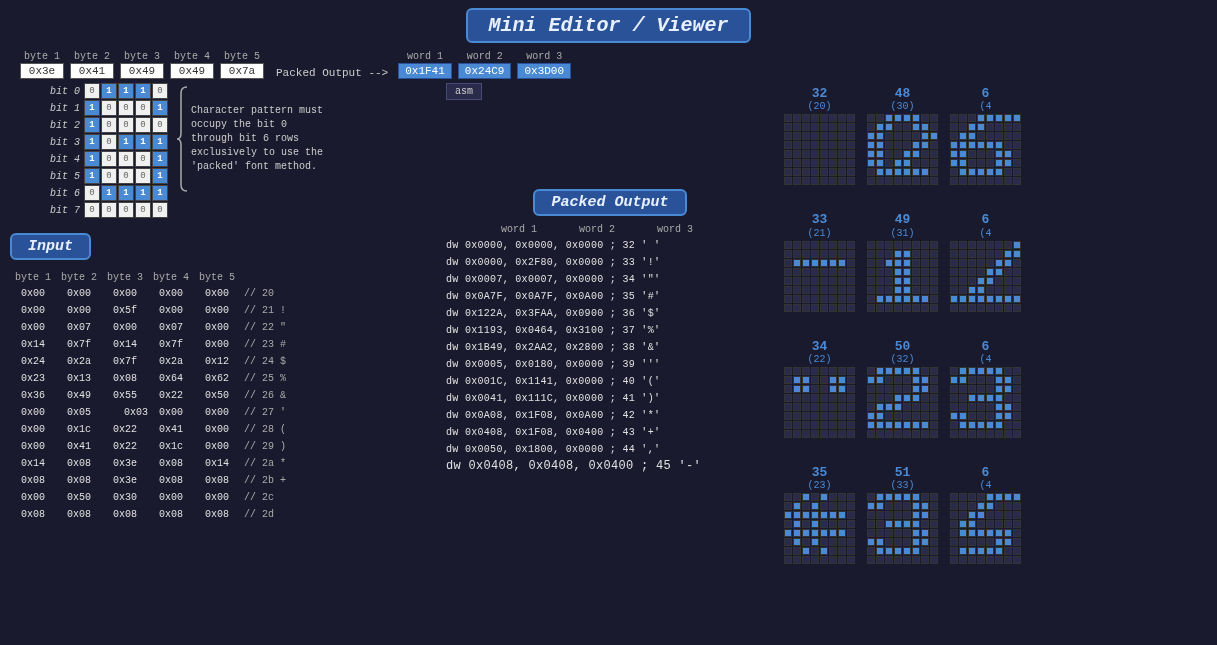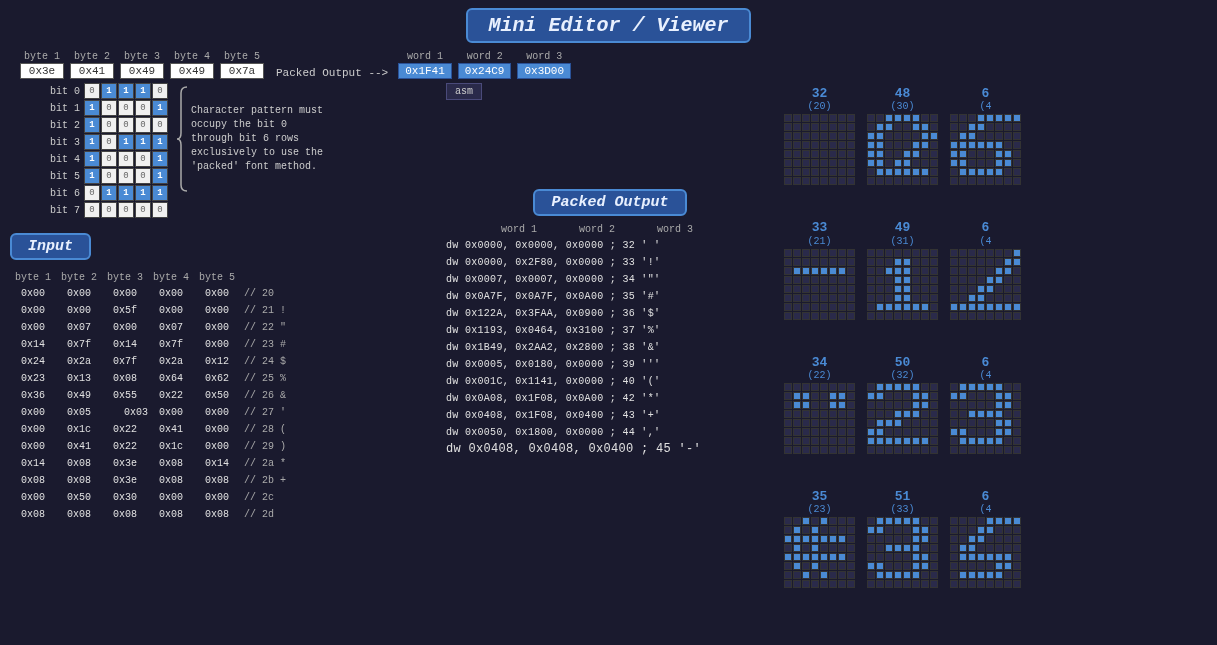--- a/index.html
+++ b/index.html
@@ -115,20 +115,21 @@
       align-items: center;
       margin-bottom: 1px;
     }
 
     .bit-row-label {
       font-size: 10px;
       color: #ccc;
       width: 30px;
       text-align: right;
       margin-right: 4px;
+      font-style: italic;
     }
 
     .bit-cell {
       width: 16px;
       height: 16px;
       border: 1px solid #444;
       display: flex;
       align-items: center;
       justify-content: center;
       font-size: 9px;
@@ -233,21 +234,21 @@
     
     .right-panel {
       flex: 1;
       padding: 0 4px;
       display: flex;
       flex-direction: column;
     }
 
     .char-grid-area {
       display: flex;
-      gap: 28px;
+      gap: 20px;
       flex-wrap: wrap;
       padding-top: 4px;
     }
 
     .char-block {
       display: flex;
       flex-direction: column;
       align-items: center;
     }
 
@@ -571,20 +572,23 @@
           <div class="data-row">
             <div class="output-cell" style="font-size: 10px; color: rgb(224, 224, 224); letter-spacing: 0.3px;">dw 0x1B49, 0x2AA2, 0x2800 ; 38 '&amp;'</div>
           </div>
           <div class="data-row">
             <div class="output-cell" style="font-size: 10px; color: rgb(224, 224, 224); letter-spacing: 0.3px;">dw 0x0005, 0x0180, 0x0000 ; 39 '''</div>
           </div>
           <div class="data-row">
             <div class="output-cell" style="font-size: 10px; color: rgb(224, 224, 224); letter-spacing: 0.3px;">dw 0x001C, 0x1141, 0x0000 ; 40 '('</div>
           </div>
           <div class="data-row">
+            <div class="output-cell" style="font-size: 10px; color: rgb(224, 224, 224); letter-spacing: 0.3px;">dw 0x0041, 0x111C, 0x0000 ; 41 ')'</div>
+          </div>
+          <div class="data-row">
             <div class="output-cell" style="font-size: 10px; color: rgb(224, 224, 224); letter-spacing: 0.3px;">dw 0x0A08, 0x1F08, 0x0A00 ; 42 '*'</div>
           </div>
           <div class="data-row">
             <div class="output-cell" style="font-size: 10px; color: rgb(224, 224, 224); letter-spacing: 0.3px;">dw 0x0408, 0x1F08, 0x0400 ; 43 '+'</div>
           </div>
           <div class="data-row">
             <div class="output-cell" style="font-size: 10px; color: rgb(224, 224, 224); letter-spacing: 0.3px;">dw 0x0050, 0x1800, 0x0000 ; 44 ','</div>
           </div>
           <div class="data-row">
             <div class="output-cell" style="font-size: 12px; color: rgb(224, 224, 224); letter-spacing: 0.3px;">dw 0x0408, 0x0408, 0x0400 ; 45 '-'</div>

